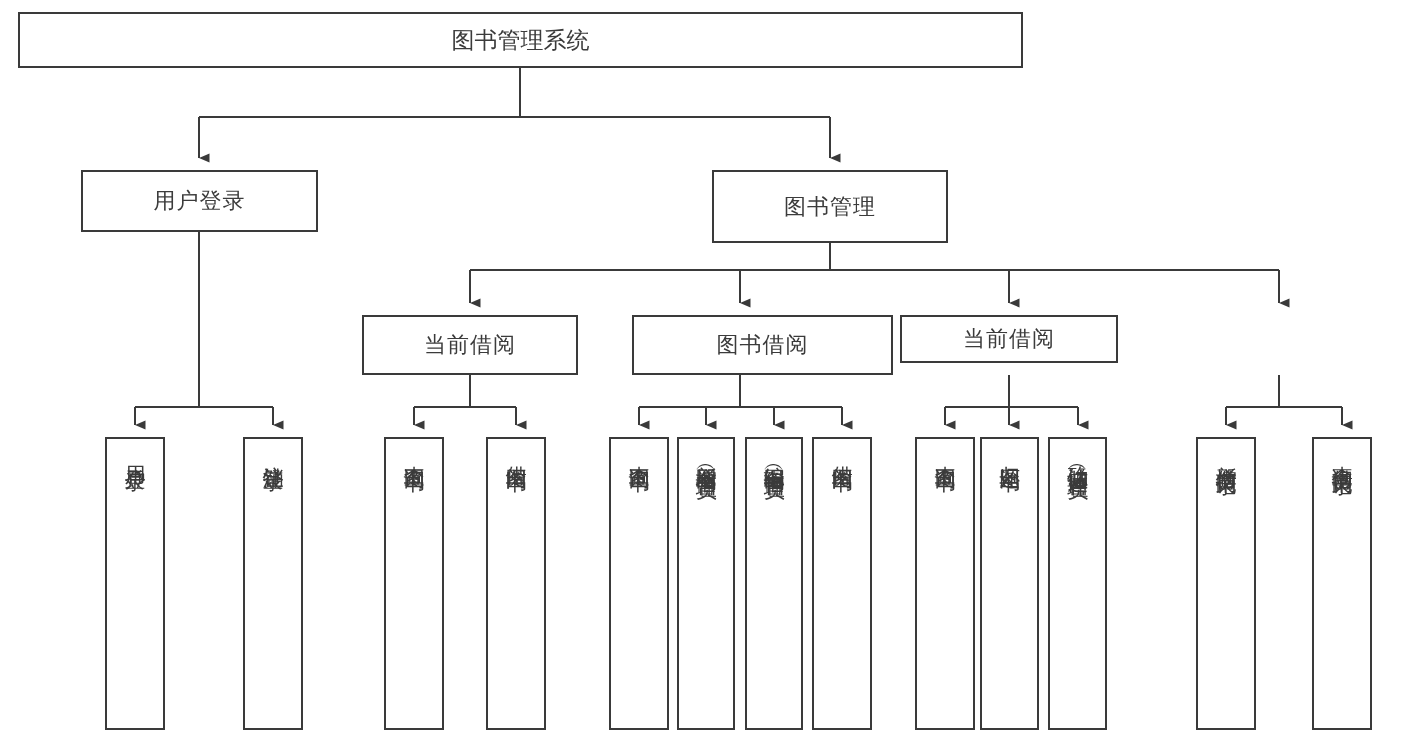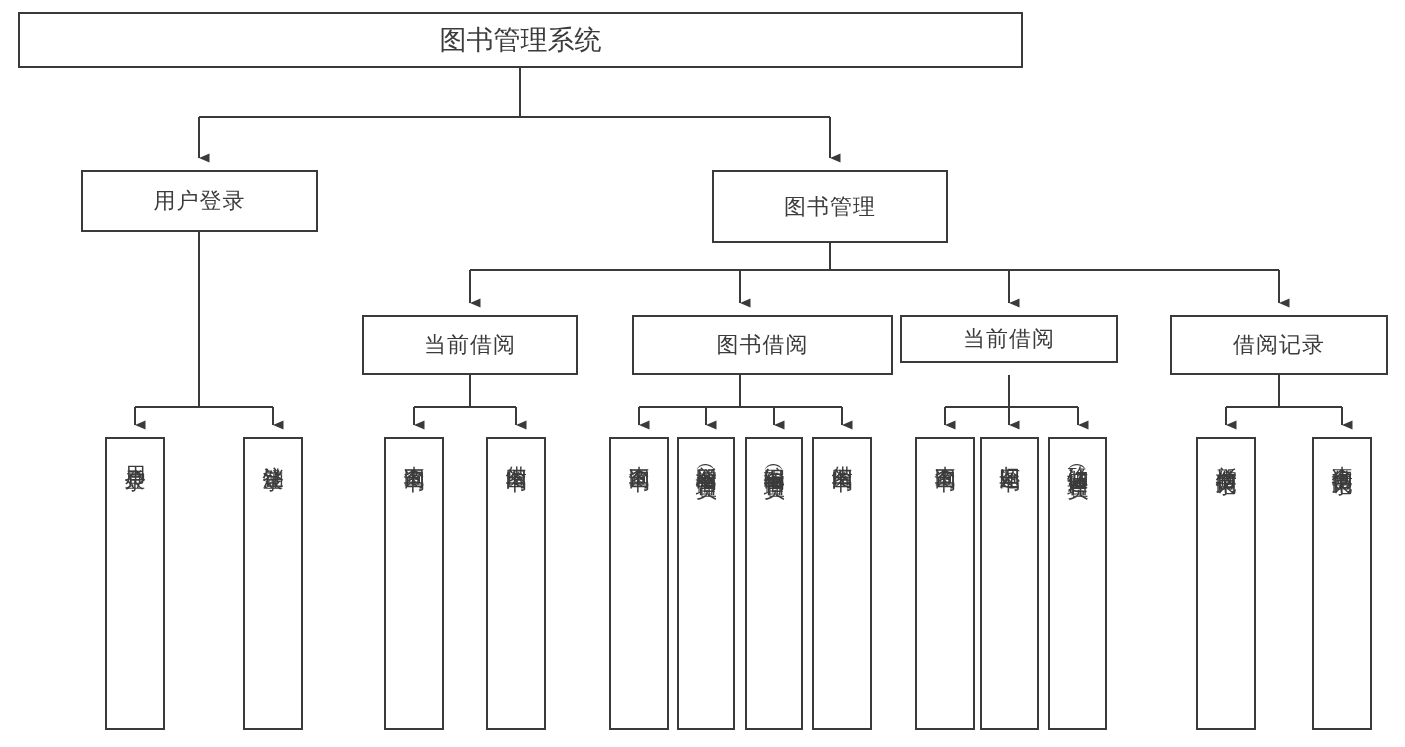--- a/index.html
+++ b/index.html
@@ -4,21 +4,21 @@
 <style>
   html,body{margin:0;padding:0;background:#ffffff;}
   body{width:1405px;height:747px;overflow:hidden;
        font-family:"Liberation Sans","DejaVu Sans",sans-serif;}
   #stage{position:relative;width:1405px;height:747px;background:#ffffff;}
   svg#wires{position:absolute;left:0;top:0;width:1405px;height:747px;}
   .node{position:absolute;box-sizing:border-box;background:#ffffff;
         border:2.5px solid #3a3a3a;display:flex;align-items:center;
         justify-content:center;color:#3b3b3b;}
   .node.h{font-size:22px;letter-spacing:1px;}
-  .node.title{font-size:27px;}
+  .node.title{font-size:23px;}
   .node.leaf{font-size:21px;letter-spacing:2px;padding:10px 0;
              align-items:flex-start;}
   .vtext{writing-mode:vertical-rl;text-orientation:upright;
          line-height:1.08;white-space:pre;display:block;}
   .wm{position:absolute;right:8px;bottom:4px;font-size:17px;color:#b9b9b9;
       letter-spacing:.5px;white-space:nowrap;}
 </style>
 </head>
 <body>
 
@@ -87,23 +87,20 @@
 
   <div class="node h" style="left:362px;top:315px;width:216px;height:60px;">
     <span>当前借阅</span>
   </div>
   <div class="node h" style="left:632px;top:315px;width:261px;height:60px;">
     <span>图书借阅</span>
   </div>
   <div class="node h" style="left:900px;top:315px;width:218px;height:48px;">
     <span>当前借阅</span>
   </div>
-  <div class="node h" style="left:1170px;top:315px;width:218px;height:60px;">
-    <span>借阅记录</span>
-  </div>
 
   <div class="node leaf" style="left:105px;top:437px;width:60px;height:293px;">
     <span class="vtext">用户登录</span>
   </div>
   <div class="node leaf" style="left:243px;top:437px;width:60px;height:293px;">
     <span class="vtext">注销登录</span>
   </div>
 
   <div class="node leaf" style="left:384px;top:437px;width:60px;height:293px;">
     <span class="vtext">查询图书</span>

